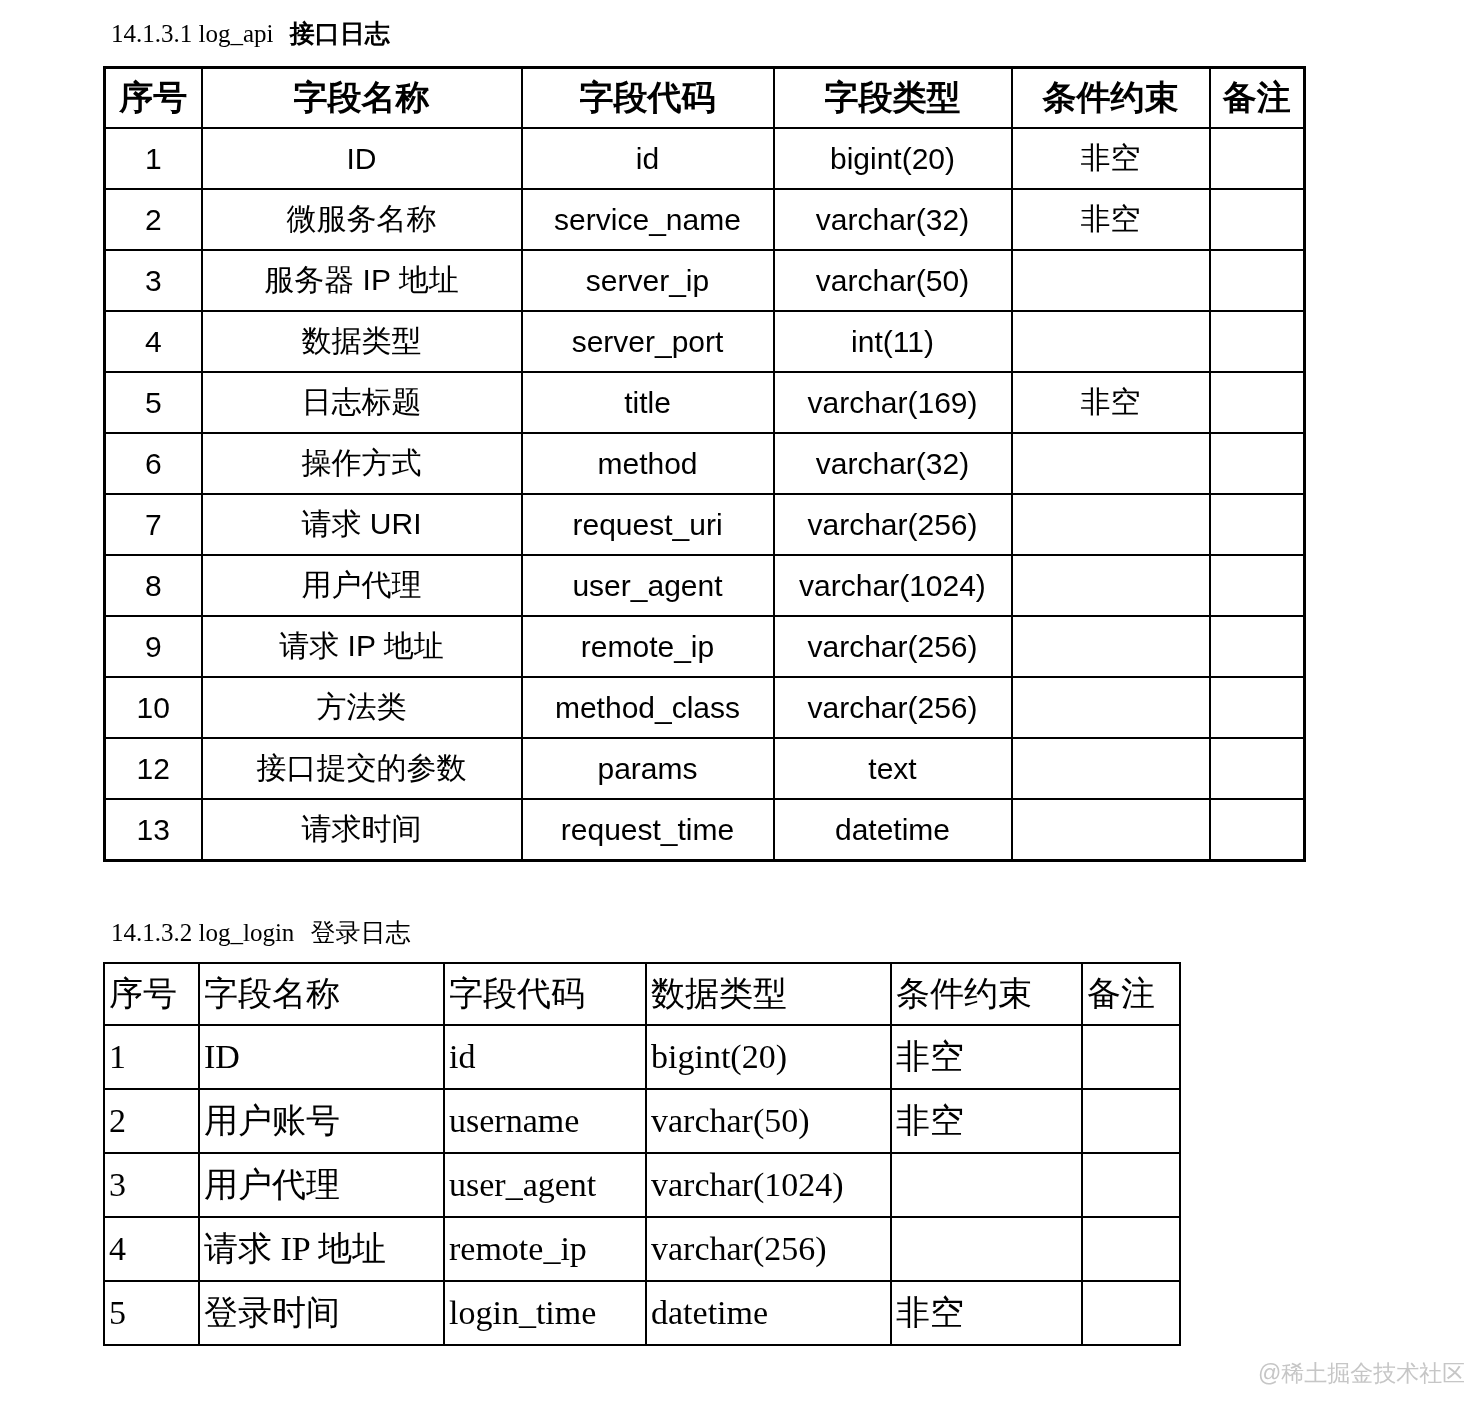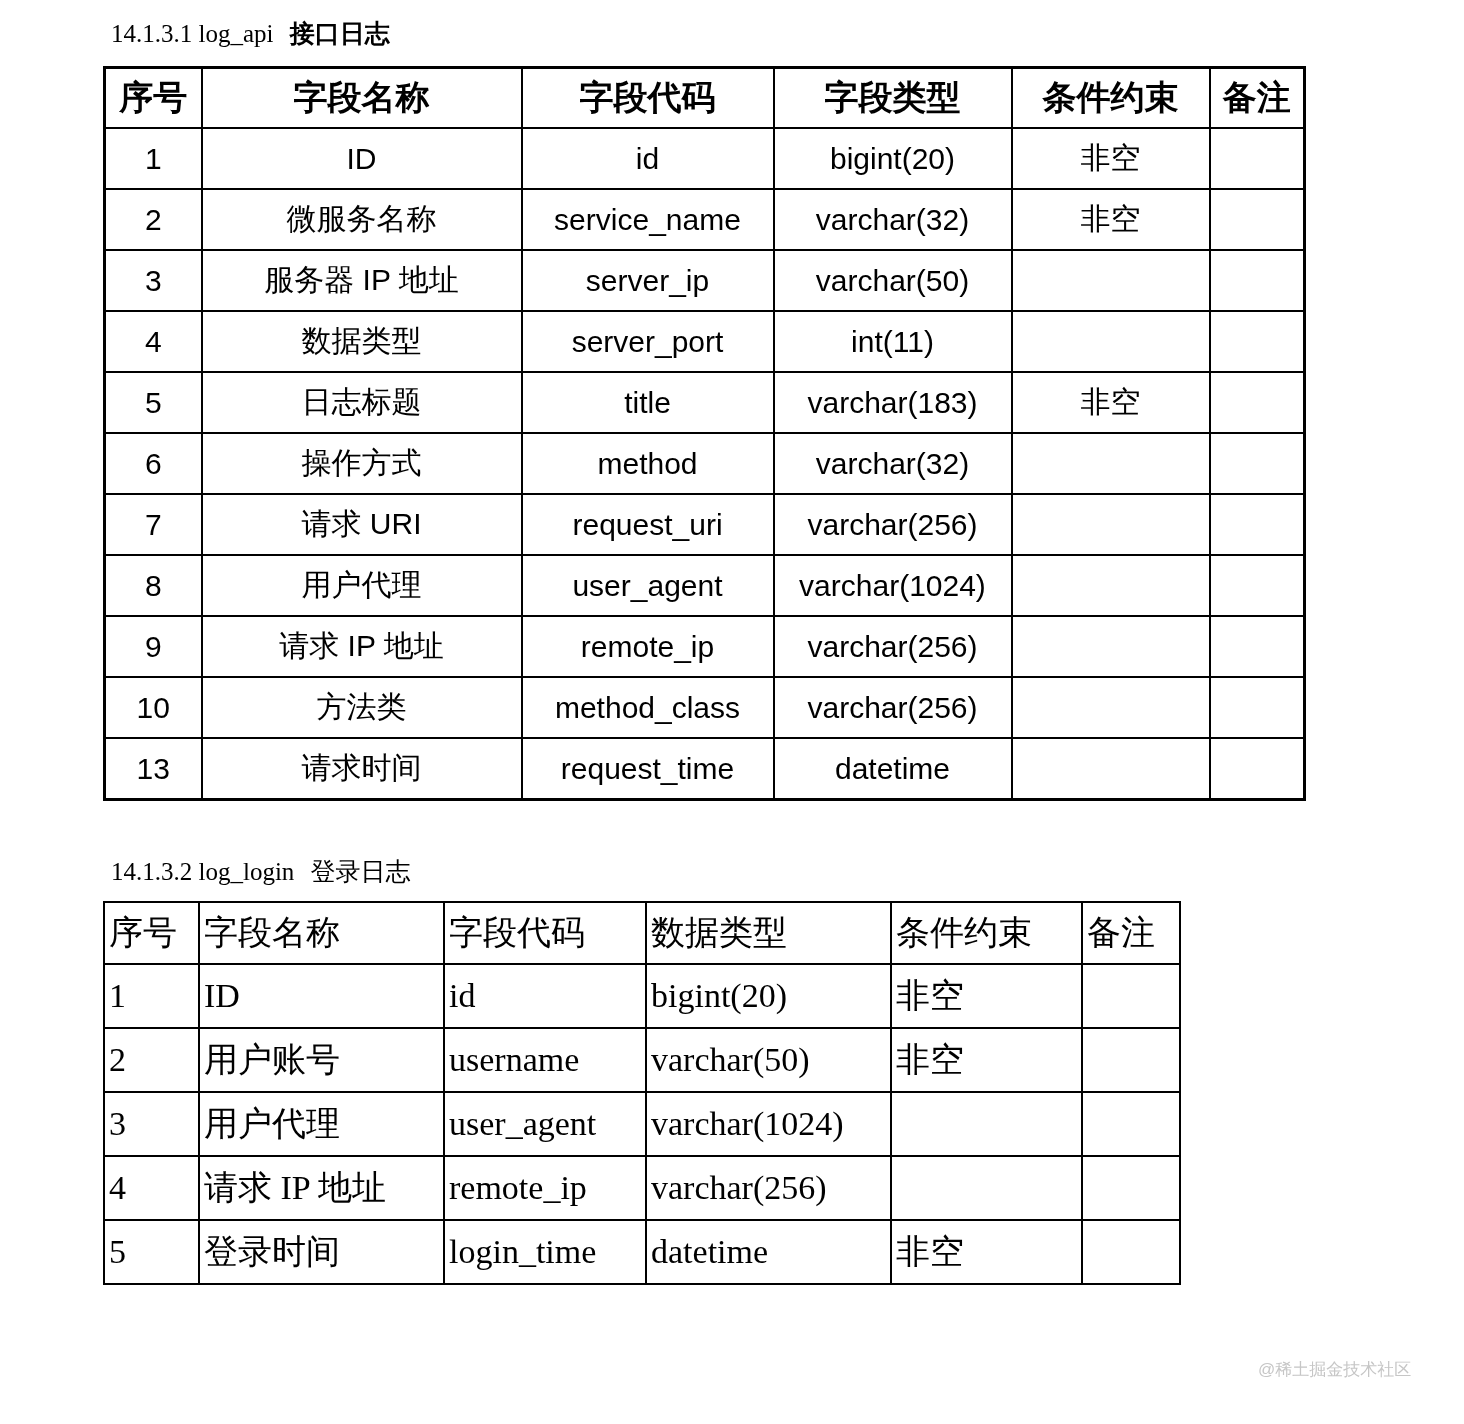--- a/index.html
+++ b/index.html
@@ -90,21 +90,21 @@
     height: 60px;
   }
   .t2 tbody td {
     height: 62px;
   }
   .watermark {
     position: absolute;
     left: 1258px;
     top: 1358px;
     font-family: "Liberation Sans", sans-serif;
-    font-size: 17px;
+    font-size: 23px;
     color: #c6c6c6;
     white-space: nowrap;
   }
 </style>
 </head>
 <body>
 
 <div class="content">
 
   <h2 class="doc-title first">
@@ -161,21 +161,21 @@
           <td>数据类型</td>
           <td>server_port</td>
           <td>int(11)</td>
           <td></td>
           <td></td>
         </tr>
         <tr>
           <td>5</td>
           <td>日志标题</td>
           <td>title</td>
-          <td>varchar(183)</td>
+          <td>varchar(169)</td>
           <td>非空</td>
           <td></td>
         </tr>
         <tr>
           <td>6</td>
           <td>操作方式</td>
           <td>method</td>
           <td>varchar(32)</td>
           <td></td>
           <td></td>
@@ -202,20 +202,28 @@
           <td>remote_ip</td>
           <td>varchar(256)</td>
           <td></td>
           <td></td>
         </tr>
         <tr>
           <td>10</td>
           <td>方法类</td>
           <td>method_class</td>
           <td>varchar(256)</td>
+          <td></td>
+          <td></td>
+        </tr>
+        <tr>
+          <td>12</td>
+          <td>接口提交的参数</td>
+          <td>params</td>
+          <td>text</td>
           <td></td>
           <td></td>
         </tr>
         <tr>
           <td>13</td>
           <td>请求时间</td>
           <td>request_time</td>
           <td>datetime</td>
           <td></td>
           <td></td>

